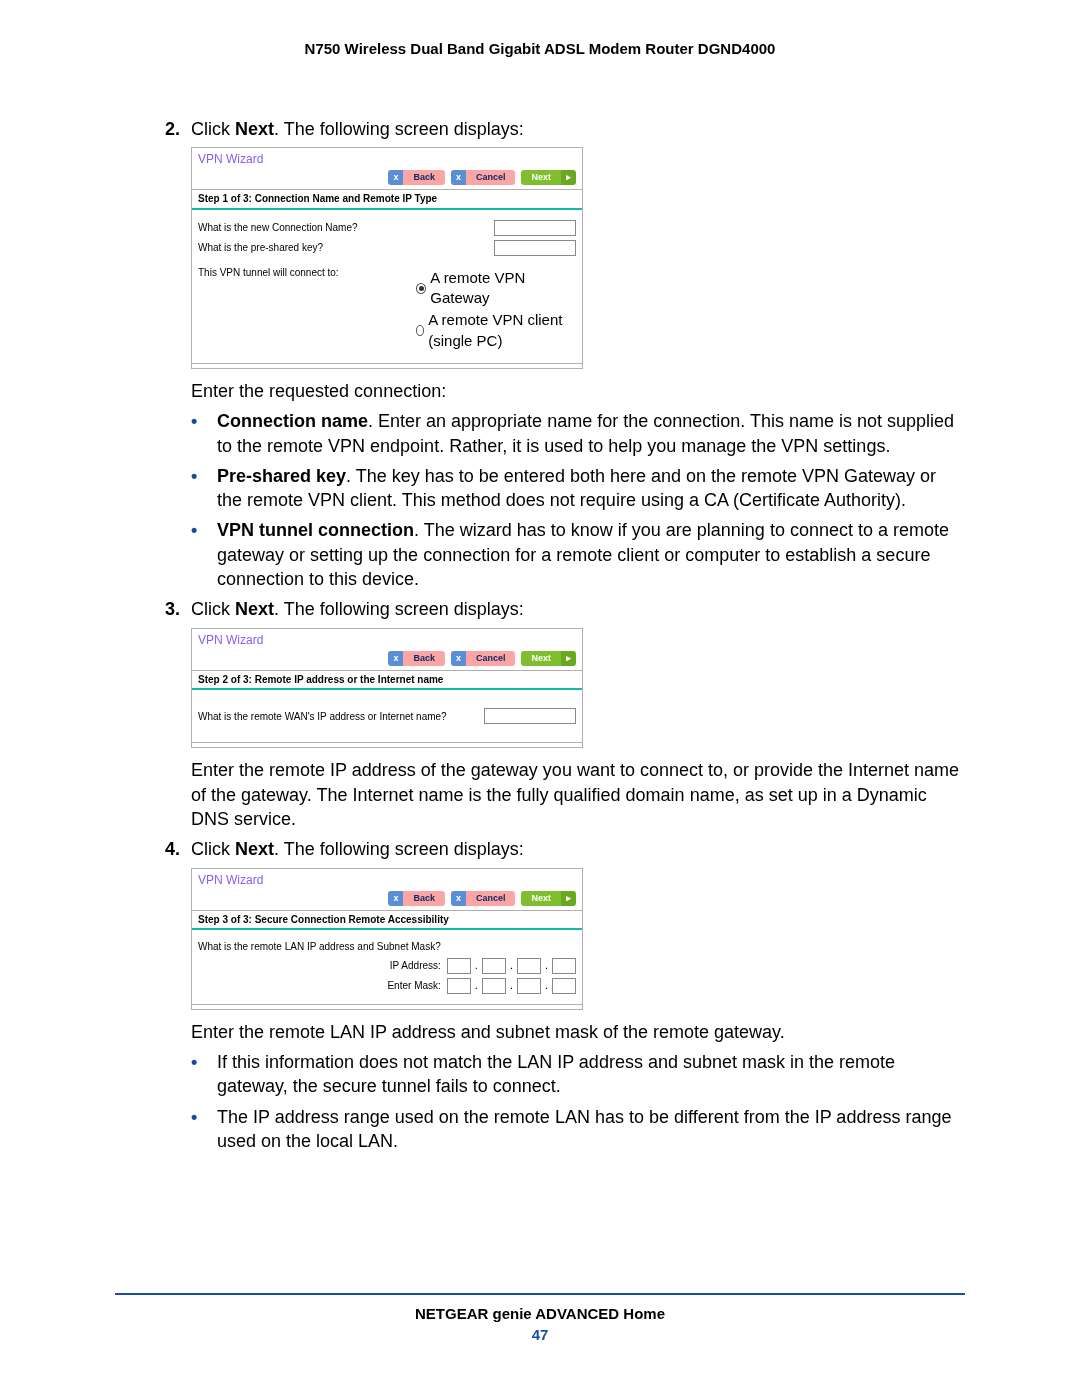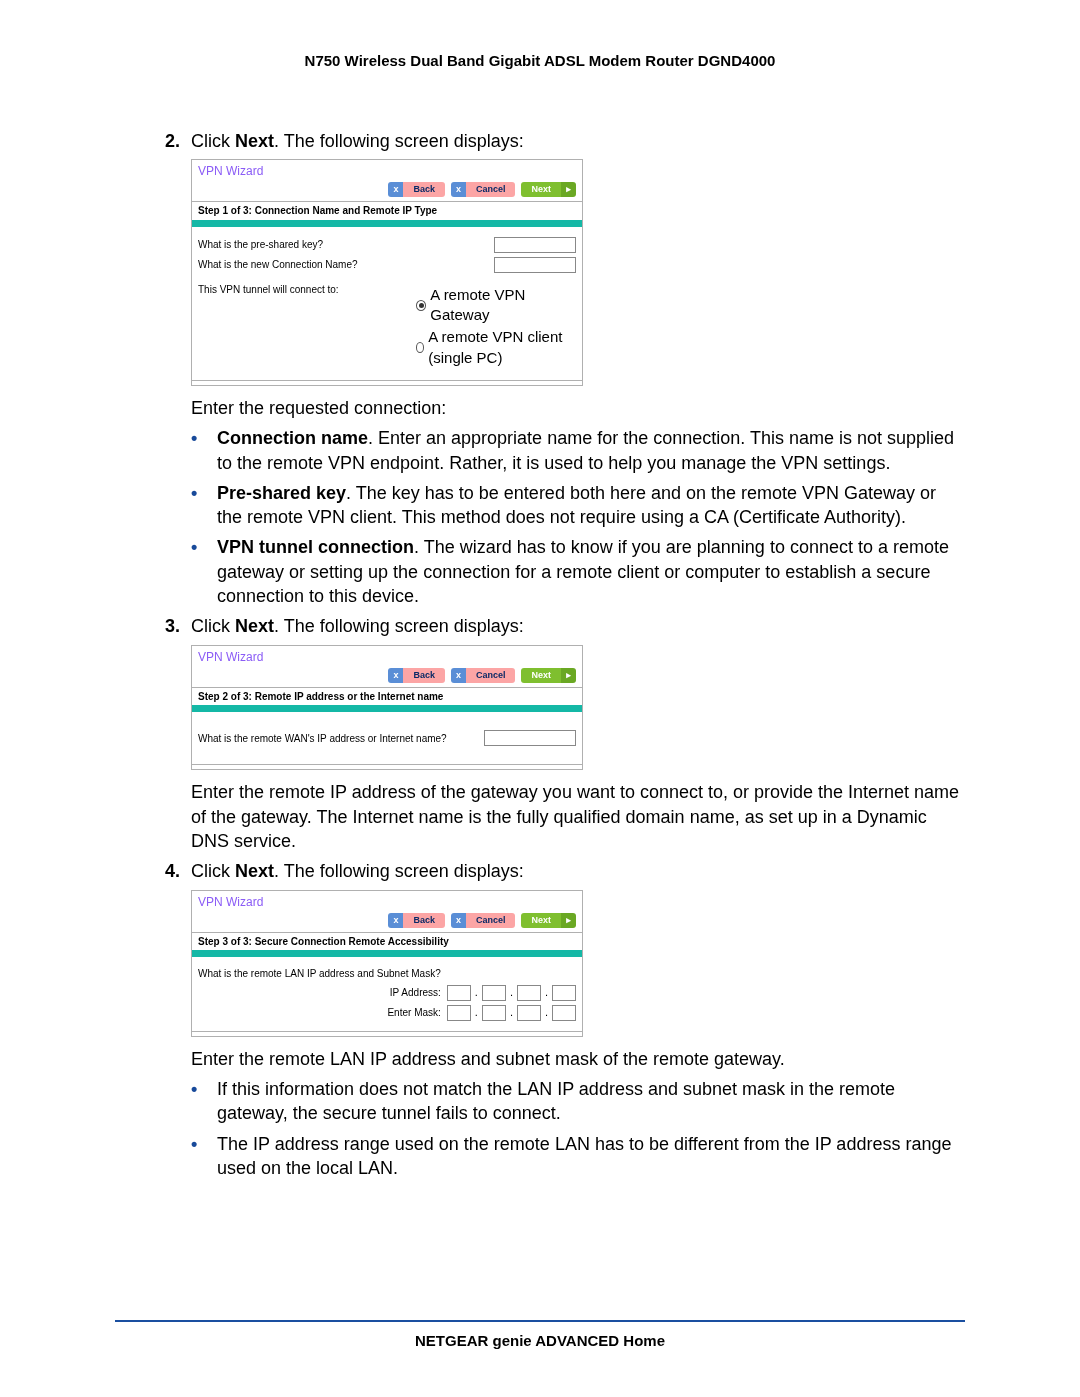--- a/index.html
+++ b/index.html
@@ -7,21 +7,21 @@
     padding: 0;
     background: #fff;
     font-family: Arial, Helvetica, sans-serif;
     color: #000;
   }
   .page {
     width: 1080px;
     min-height: 1397px;
     position: relative;
     box-sizing: border-box;
-    padding: 52px 115px 0 115px;
+    padding: 40px 115px 0 115px;
   }
   .doc-title {
     text-align: center;
     font-weight: bold;
     font-size: 15px;
     margin-bottom: 60px;
   }
   .content {
     margin-left: 50px;
     font-size: 18px;
@@ -98,21 +98,21 @@
     line-height: 15px;
   }
   .wbtn.back .ic, .wbtn.cancel .ic { background: #5a8ed6; }
   .wbtn.back .lbl, .wbtn.cancel .lbl { background: #fca5a5; color: #0b2a66; }
   .wbtn.next .lbl { background: #7fbf2f; color: #fff; }
   .wbtn.next .ic  { background: #6aa823; color: #fff; }
   .wiz-step {
     font-weight: bold;
     font-size: 10px;
     padding: 2px 6px;
-    border-bottom: 7px solid #14b8a6;
+    border-bottom: 2px solid #14b8a6;
   }
   .wiz-body {
     padding: 6px;
   }
   .wrow {
     display: flex;
     align-items: center;
     margin: 4px 0;
   }
   .wlbl { flex: 1; }
@@ -196,25 +196,25 @@
             <span class="lbl">Cancel</span>
           </div>
         <div class="wbtn next">
             <span class="lbl">Next</span>
             <span class="ic">▸</span>
           </div>
       </div>
       <div class="wiz-step">Step 1 of 3: Connection Name and Remote IP Type</div>
       <div class="wiz-body">
         <div class="wrow">
+            <span class="wlbl">What is the new Connection Name?</span>
+            <span class="winput"></span>
+          </div>
+        <div class="wrow">
             <span class="wlbl">What is the pre-shared key?</span>
-            <span class="winput"></span>
-          </div>
-        <div class="wrow">
-            <span class="wlbl">What is the new Connection Name?</span>
             <span class="winput"></span>
           </div>
         <div class="wrow" style="align-items:flex-start;margin-top:10px;">
           <span class="wlbl">This VPN tunnel will connect to:</span>
           <div class="radio-col">
             <div class="radio-row">
                 <span class="radio checked"></span>
                 <span>A remote VPN Gateway</span>
               </div>
             <div class="radio-row">
@@ -345,13 +345,14 @@
       <div class="bullet">
           <span class="dot">•</span>
           <span class="btxt">The IP address range used on the remote LAN has to be different from the IP address range used on the local LAN.</span>
         </div>
     </div>
 
   </div>
 
   <div class="hr"></div>
   <div class="footer">NETGEAR genie ADVANCED Home</div>
+  <div class="pagenum">47</div>
 </div>
 
 </body></html>

